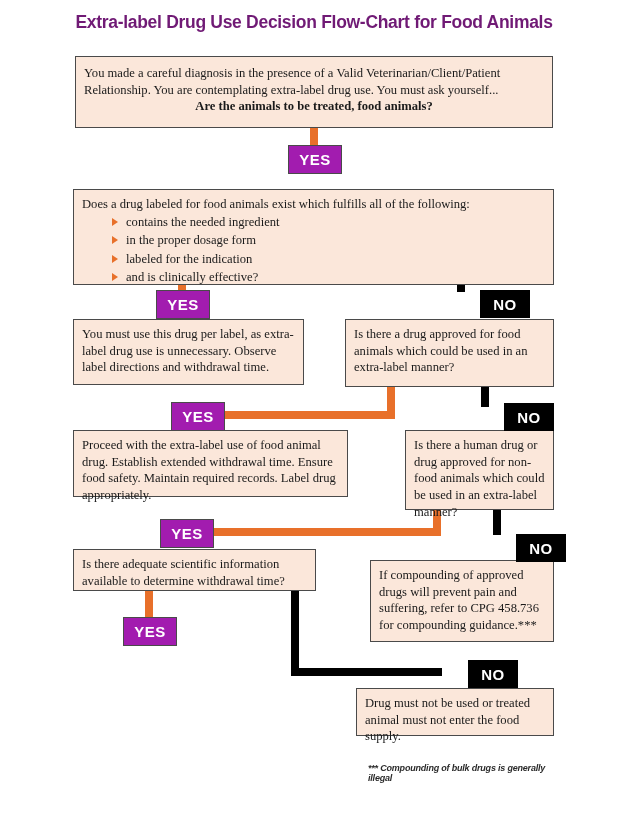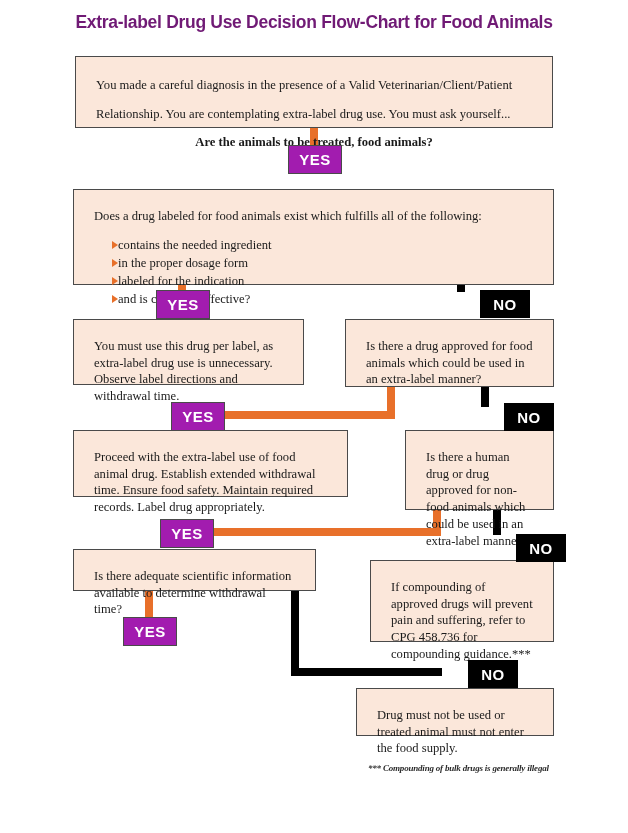--- a/index.html
+++ b/index.html
@@ -26,25 +26,25 @@
     background:#FBE7DA;
     border:1.5px solid #4a4a4a;
     box-sizing:border-box;
     font-family:"Liberation Serif", serif;
     font-size:12.6px;
     line-height:1.33;
     color:#1a1a1a;
     padding:6px 8px 5px 8px;
     z-index:5;
   }
-  .box p{margin:12px;}
+  .box p{margin:0;}
   .box .ctr{text-align:center;font-weight:bold;}
 
   .bullets{margin:1px 0 0 30px;padding:0;list-style:none;}
-  .bullets li{position:relative;padding-left:6px;margin:1.5px 0;}
+  .bullets li{position:relative;padding-left:14px;margin:1.5px 0;}
   .tri{
     position:absolute;left:0;top:4px;
     width:0;height:0;
     border-left:6px solid #E8702A;
     border-top:4.2px solid transparent;
     border-bottom:4.2px solid transparent;
   }
 
   .badge{
     position:absolute;
@@ -153,15 +153,15 @@
 
   <div class="badge yes" style="left:123px;top:617px;width:52px;height:27px;">YES</div>
 
   <div class="badge no" style="left:424px;top:660px;width:50px;height:28px;">NO</div>
 
 
   <div class="box" style="left:356px;top:688px;width:198px;height:48px;">
     <p>Drug must not be used or treated animal must not enter the food supply.</p>
   </div>
 
-  <div class="footnote" style="left:368px;top:763px;width:200px;font-family:Liberation Serif, serif;">*** Compounding of bulk drugs is generally illegal</div>
+  <div class="footnote" style="left:368px;top:763px;width:200px;">*** Compounding of bulk drugs is generally illegal</div>
 
 </div>
 
 </body></html>

